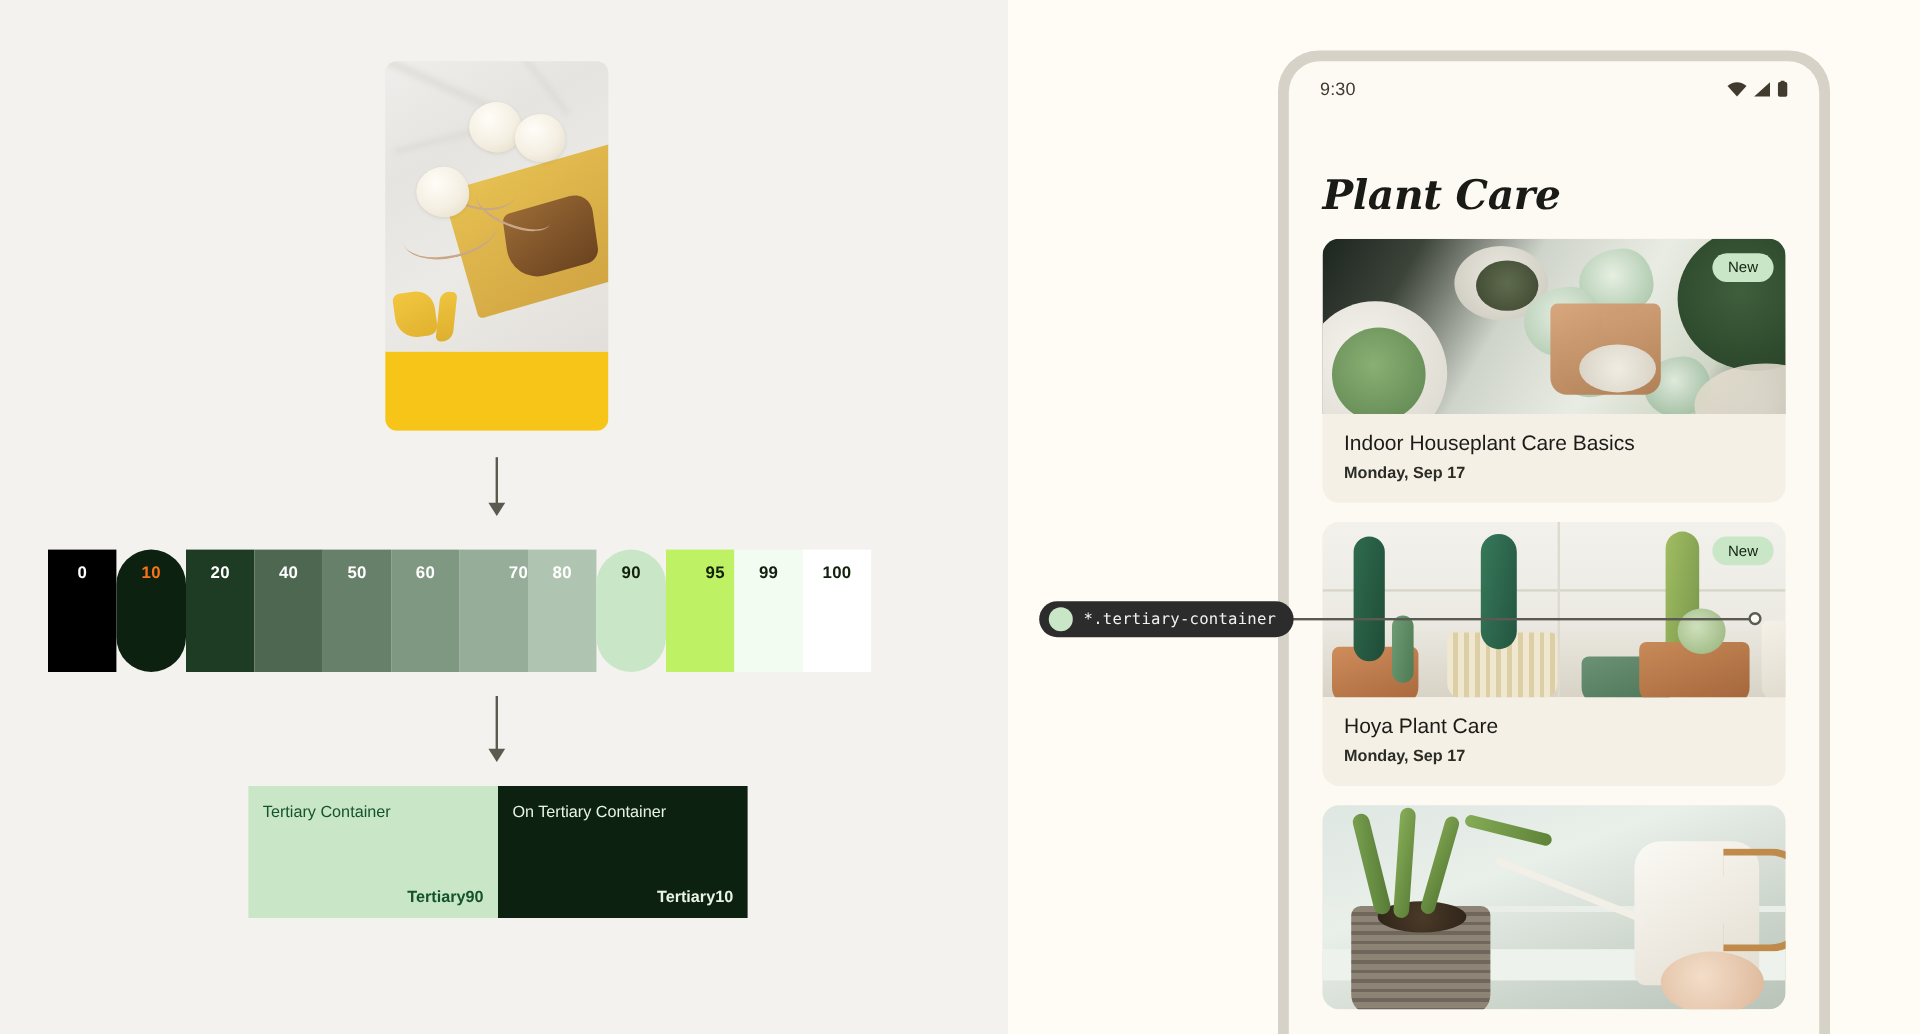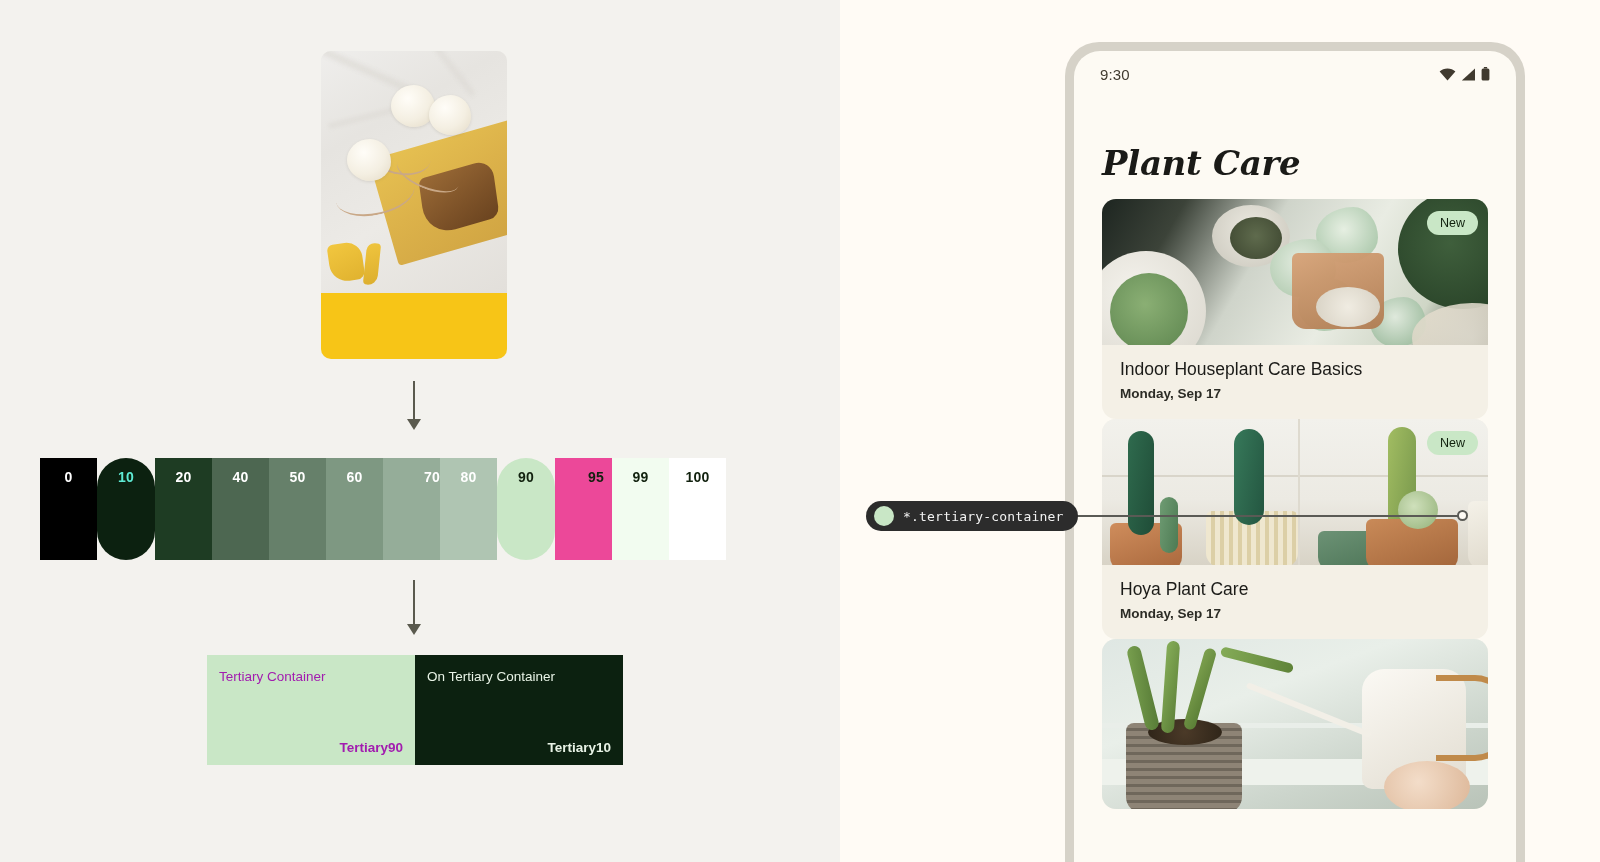--- a/index.html
+++ b/index.html
@@ -174,21 +174,21 @@
   .status-icons { display: flex; align-items: center; gap: 5px; }
   .app-title {
     font-family: "DejaVu Serif", serif;
     font-style: italic;
     font-weight: 700;
     font-size: 34px;
     color: #1a1a17;
     padding: 46px 0 0 28px;
     letter-spacing: -.3px;
   }
-  .card-list { padding: 16px 28px 0 28px; display: flex; flex-direction: column; }
+  .card-list { padding: 16px 28px 0 28px; display: flex; flex-direction: column; gap: 16px; }
   .card {
     position: relative;
     border-radius: 14px;
     overflow: hidden;
     background: #f4f0e6;
   }
   .card-media { position: relative; height: 146px; overflow: hidden; }
   .card-body { padding: 14px 18px 18px 18px; }
   .card-title { font-size: 17.5px; font-weight: 400; color: #1b1b18; line-height: 1.25; }
   .card-date { font-size: 13.5px; font-weight: 700; color: #2c2c26; margin-top: 5px; }
@@ -275,21 +275,21 @@
     <div class="arrow arrow-1">
       <div class="shaft"></div>
         <div class="head"></div>
     </div>
 
     <div class="palette">
         <div class="swatch" style="background: rgb(0, 0, 0);">
           <span class="tone" style="color: rgb(255, 255, 255);">0</span>
         </div>
         <div class="swatch sel" style="background: rgb(12, 33, 16);">
-          <span class="tone" style="color: #5eead4;">10</span>
+          <span class="tone" style="color: #f97316;">10</span>
         </div>
         <div class="swatch" style="background: rgb(30, 60, 35);">
           <span class="tone" style="color: rgb(255, 255, 255);">20</span>
         </div>
         <div class="swatch" style="background: rgb(77, 103, 81);">
           <span class="tone" style="color: rgb(255, 255, 255);">40</span>
         </div>
         <div class="swatch" style="background: rgb(102, 128, 106);">
           <span class="tone" style="color: rgb(255, 255, 255);">50</span>
         </div>
@@ -298,38 +298,38 @@
         </div>
         <div class="swatch" style="background: rgb(149, 173, 153); justify-content: flex-end;">
           <span class="tone" style="color: rgb(255, 255, 255);">70</span>
         </div>
         <div class="swatch" style="background: rgb(175, 197, 178);">
           <span class="tone" style="color: rgb(255, 255, 255);">80</span>
         </div>
         <div class="swatch sel" style="background: rgb(201, 231, 198);">
           <span class="tone" style="color: rgb(17, 33, 14);">90</span>
         </div>
-        <div class="swatch" style="background: #ec4899; padding-left: 25px;">
+        <div class="swatch" style="background: #bef264; padding-left: 25px;">
           <span class="tone" style="color: rgb(17, 33, 14);">95</span>
         </div>
         <div class="swatch" style="background: rgb(242, 252, 240);">
           <span class="tone" style="color: rgb(17, 33, 14);">99</span>
         </div>
         <div class="swatch" style="background: rgb(255, 255, 255);">
           <span class="tone" style="color: rgb(17, 33, 14);">100</span>
         </div>
       </div>
 
     <div class="arrow arrow-2">
       <div class="shaft"></div>
         <div class="head"></div>
     </div>
 
     <div class="roles">
-        <div class="role role-light" style="background: rgb(201, 231, 198); color: #a21caf;">
+        <div class="role role-light" style="background: rgb(201, 231, 198); color: #14532d;">
           <div class="role-name">Tertiary Container</div>
           <div class="role-tone">Tertiary90</div>
         </div>
         <div class="role role-dark" style="background: rgb(12, 33, 16); color: rgb(232, 243, 230);">
           <div class="role-name">On Tertiary Container</div>
           <div class="role-tone">Tertiary10</div>
         </div>
       </div>
   </div>
 

